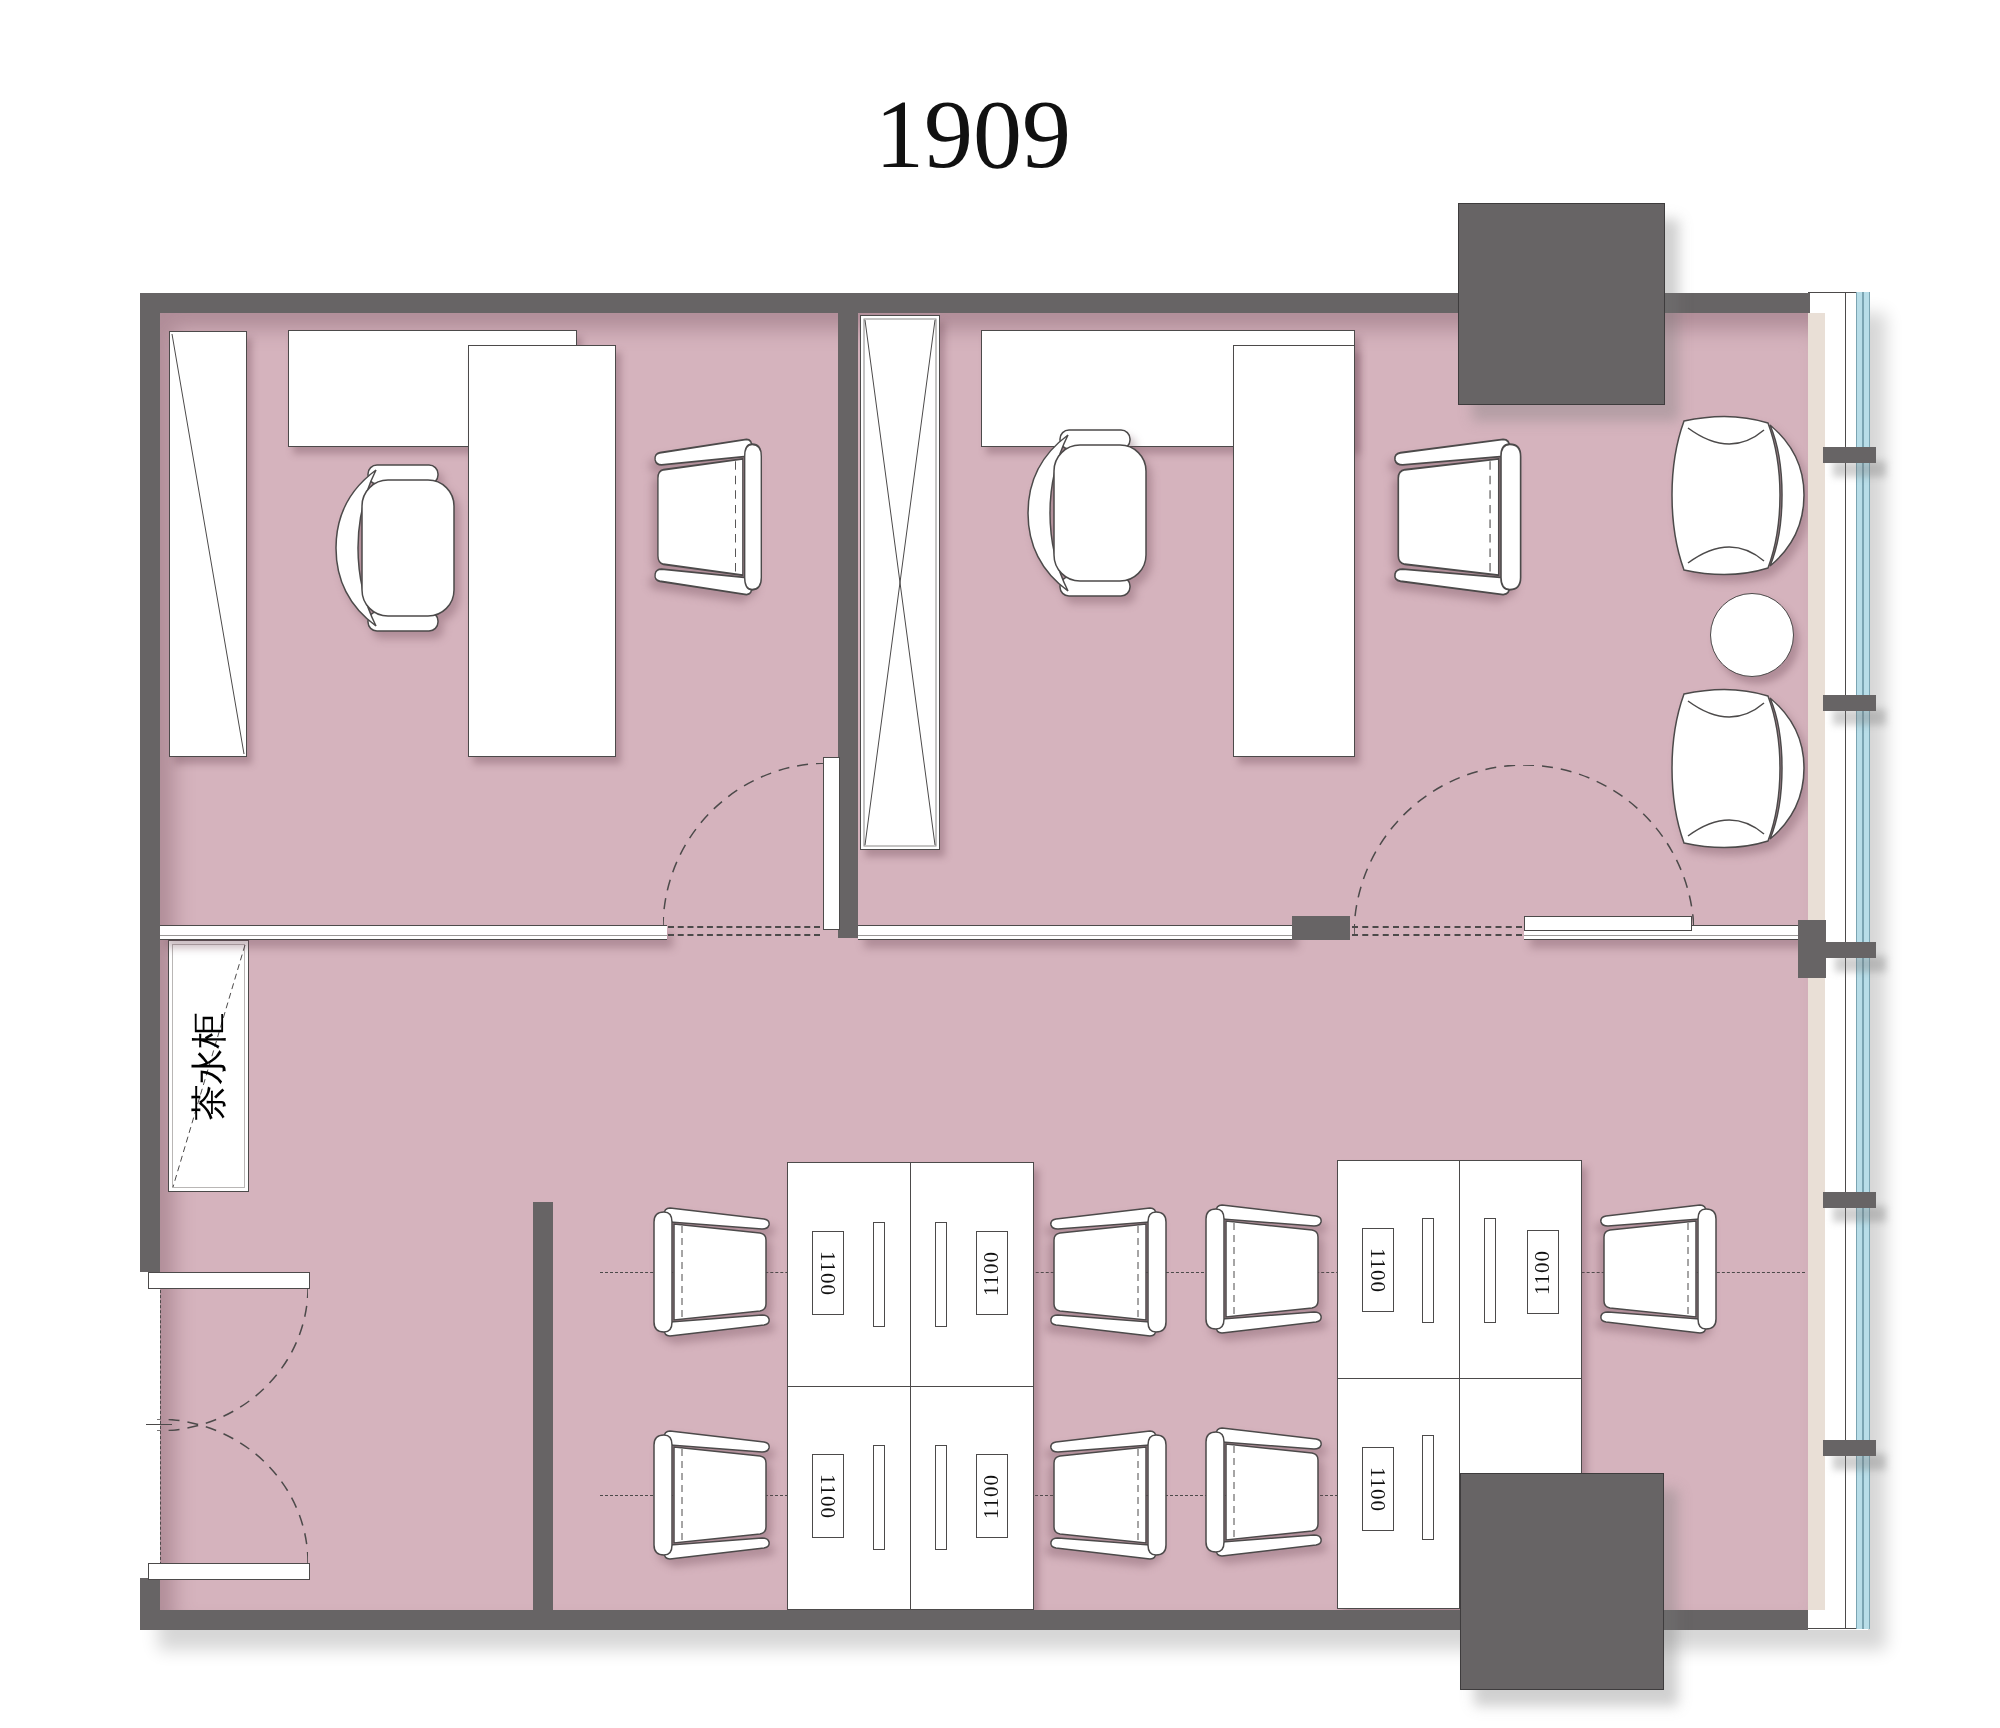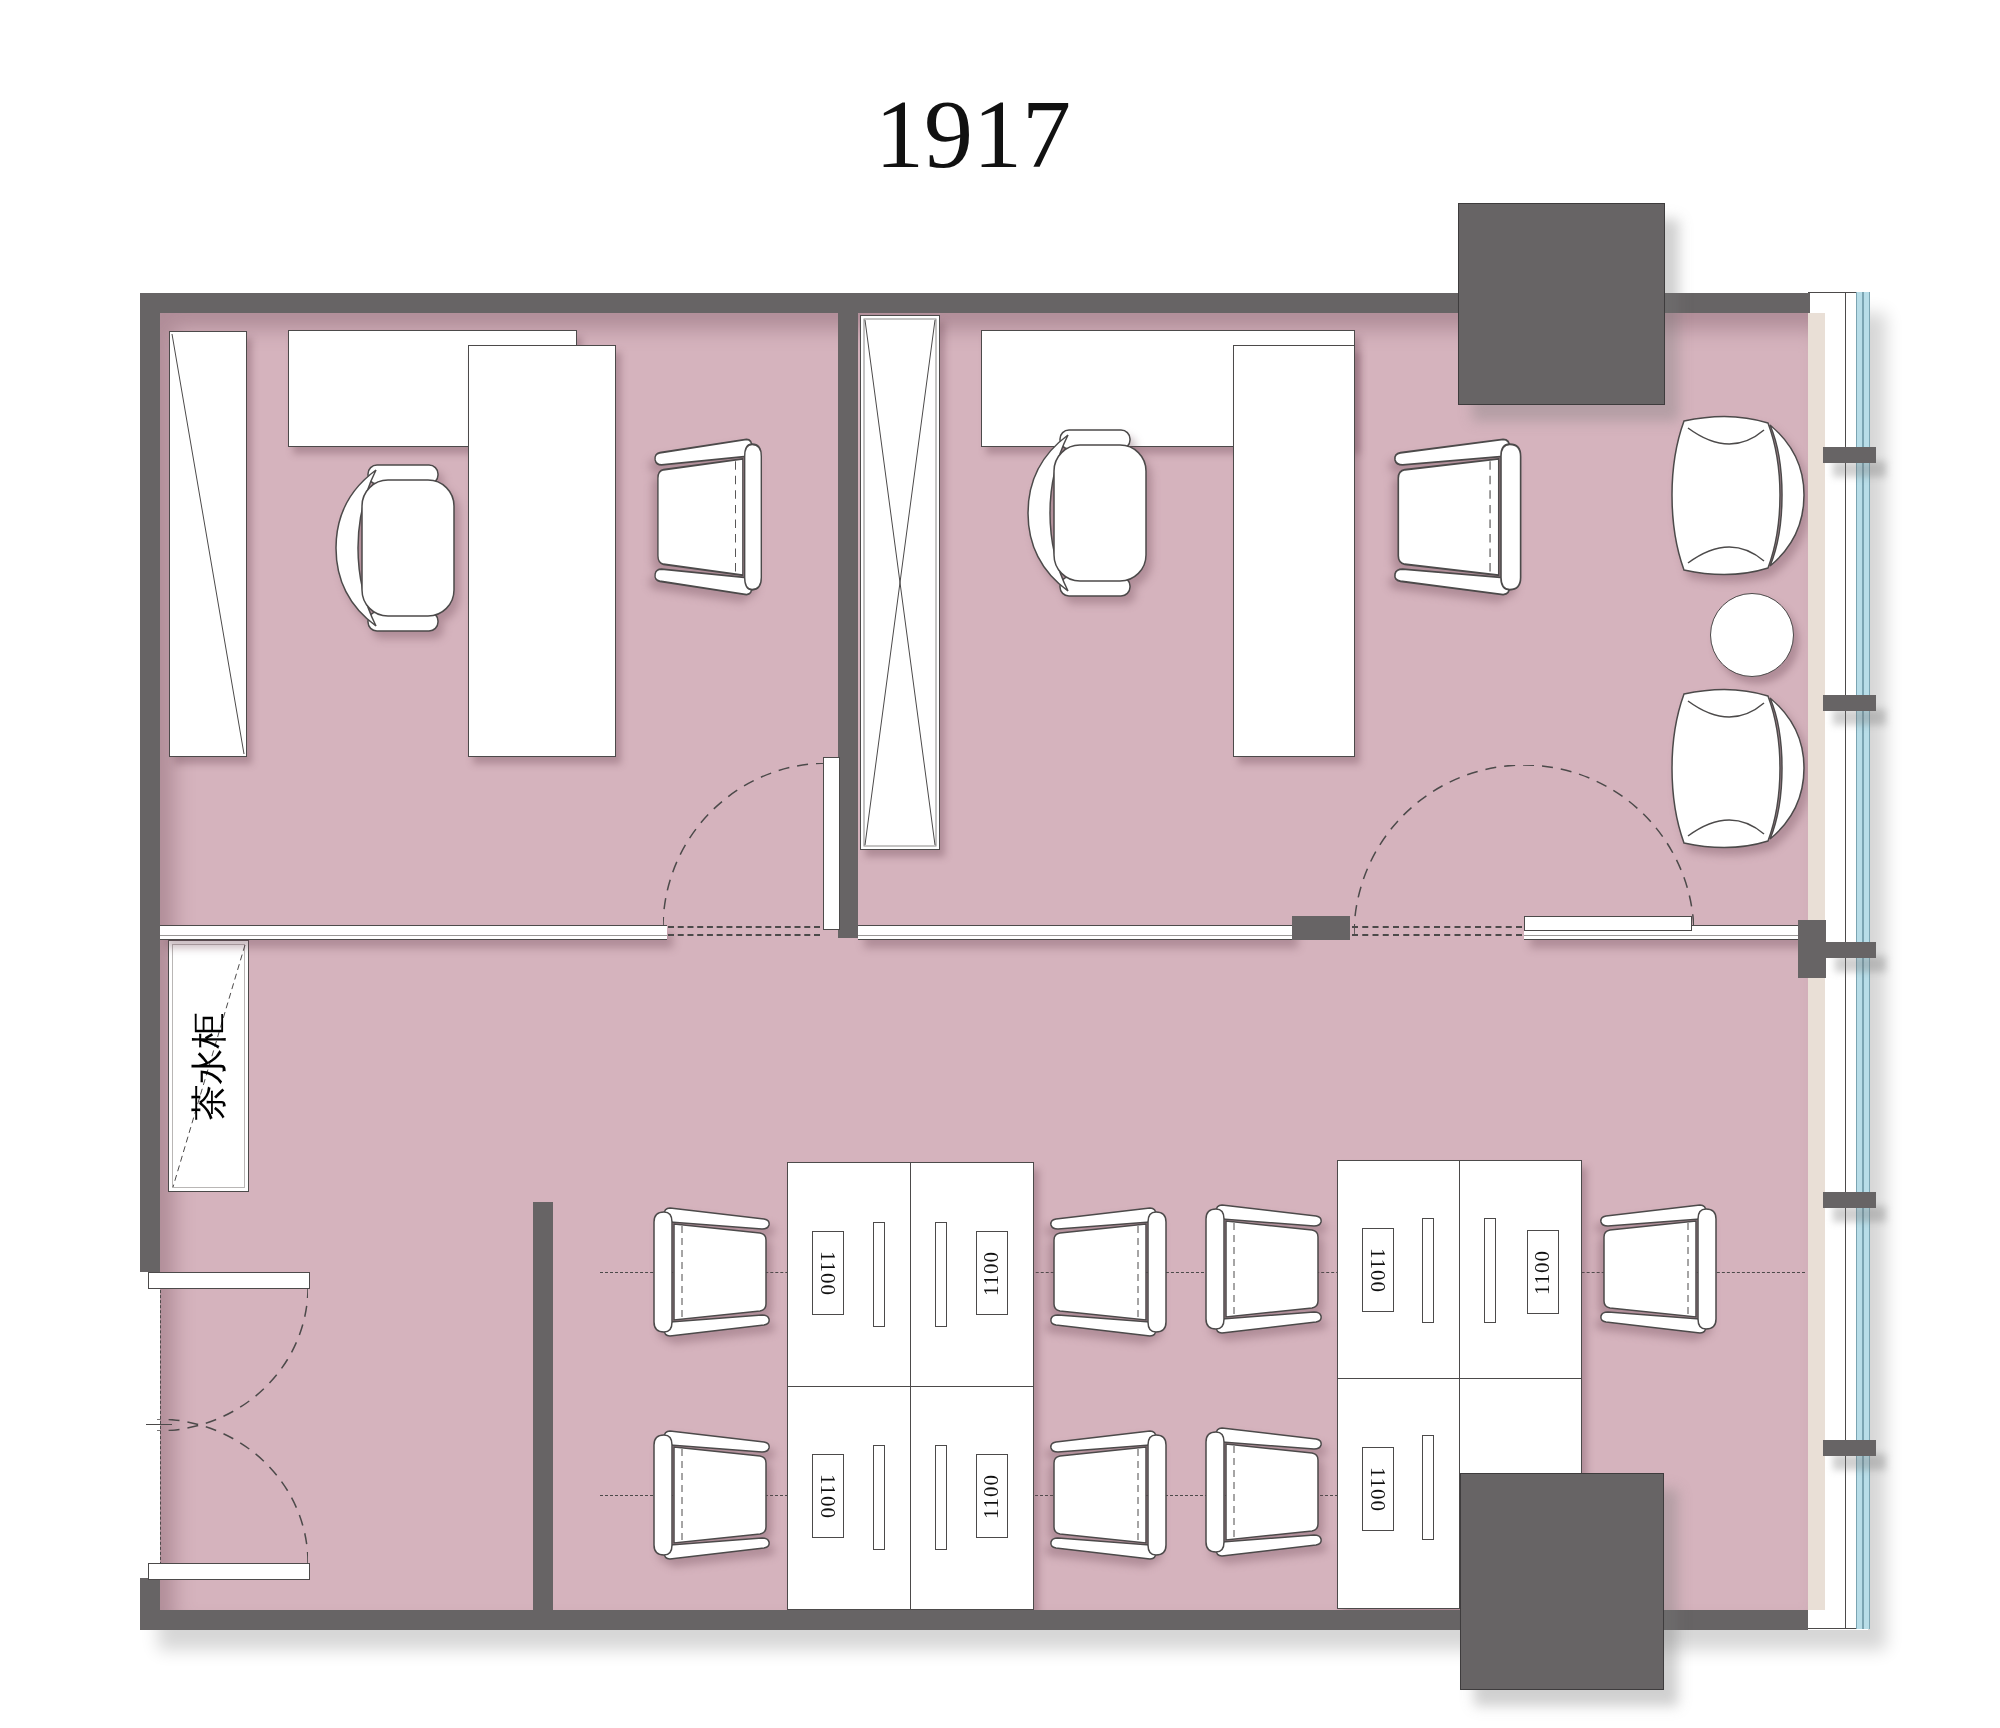--- a/index.html
+++ b/index.html
@@ -42,21 +42,21 @@
   .winline{z-index:36;}
   .mullion{background:var(--wall);z-index:44;box-shadow:10px 14px 7px var(--outshadow);}
   .glass{background:var(--glass);border-left:1px solid #7ba4b2;border-right:1px solid #7ba4b2;}
   .table-round{border-radius:50%;background:#fff;border:1px solid var(--outline);box-shadow:5px 7px 7px var(--shadow);z-index:15;}
 </style>
 </head>
 <body>
 
 <div id="page">
 
-  <div class="abs" id="title">1917</div>
+  <div class="abs" id="title">1909</div>
 
   <div class="abs" id="plan-shadow"></div>
   <div class="abs" id="floor"></div>
 
   <div class="abs dash-h" style="left:600px;top:1272px;width:1205px;"></div>
   <div class="abs dash-h" style="left:600px;top:1495px;width:858px;"></div>
 
   <div class="abs furn" style="left:169px;top:331px;width:76px;height:424px;z-index:12;">
     <svg width="76" height="424" viewBox="0 0 76 424">
         <line x1="2" y1="2" x2="74" y2="422" stroke="#4c4a4a" stroke-width="1"></line>

